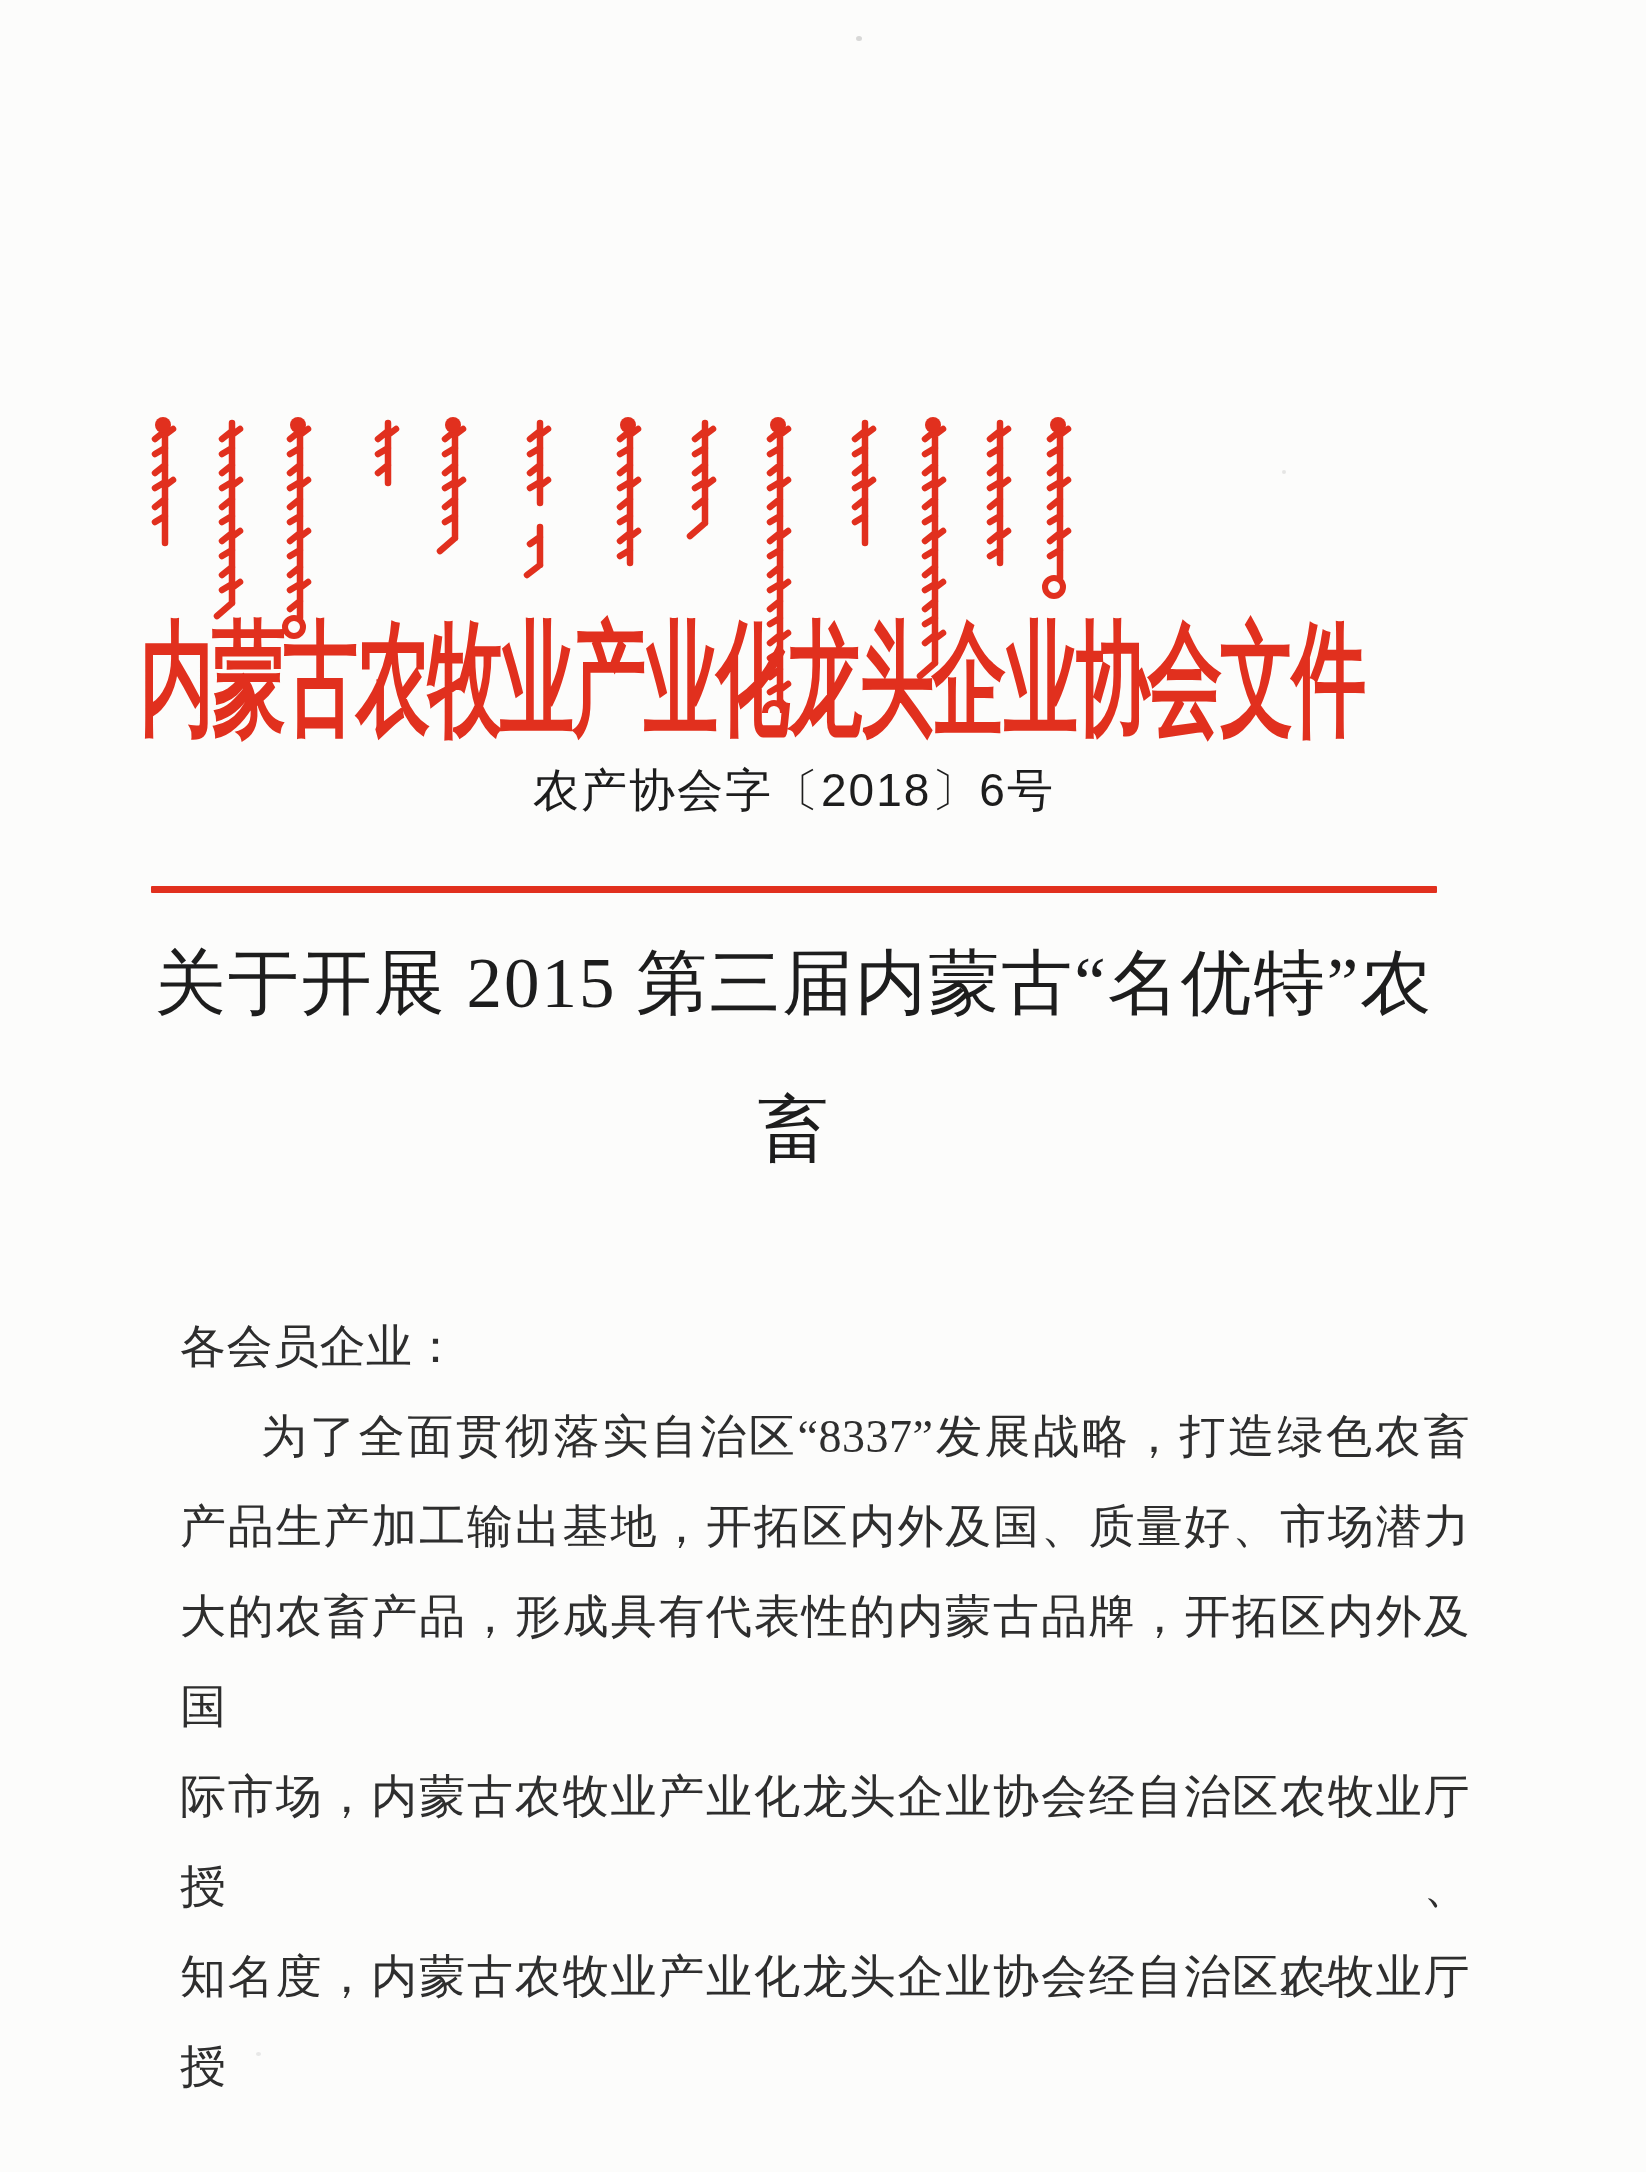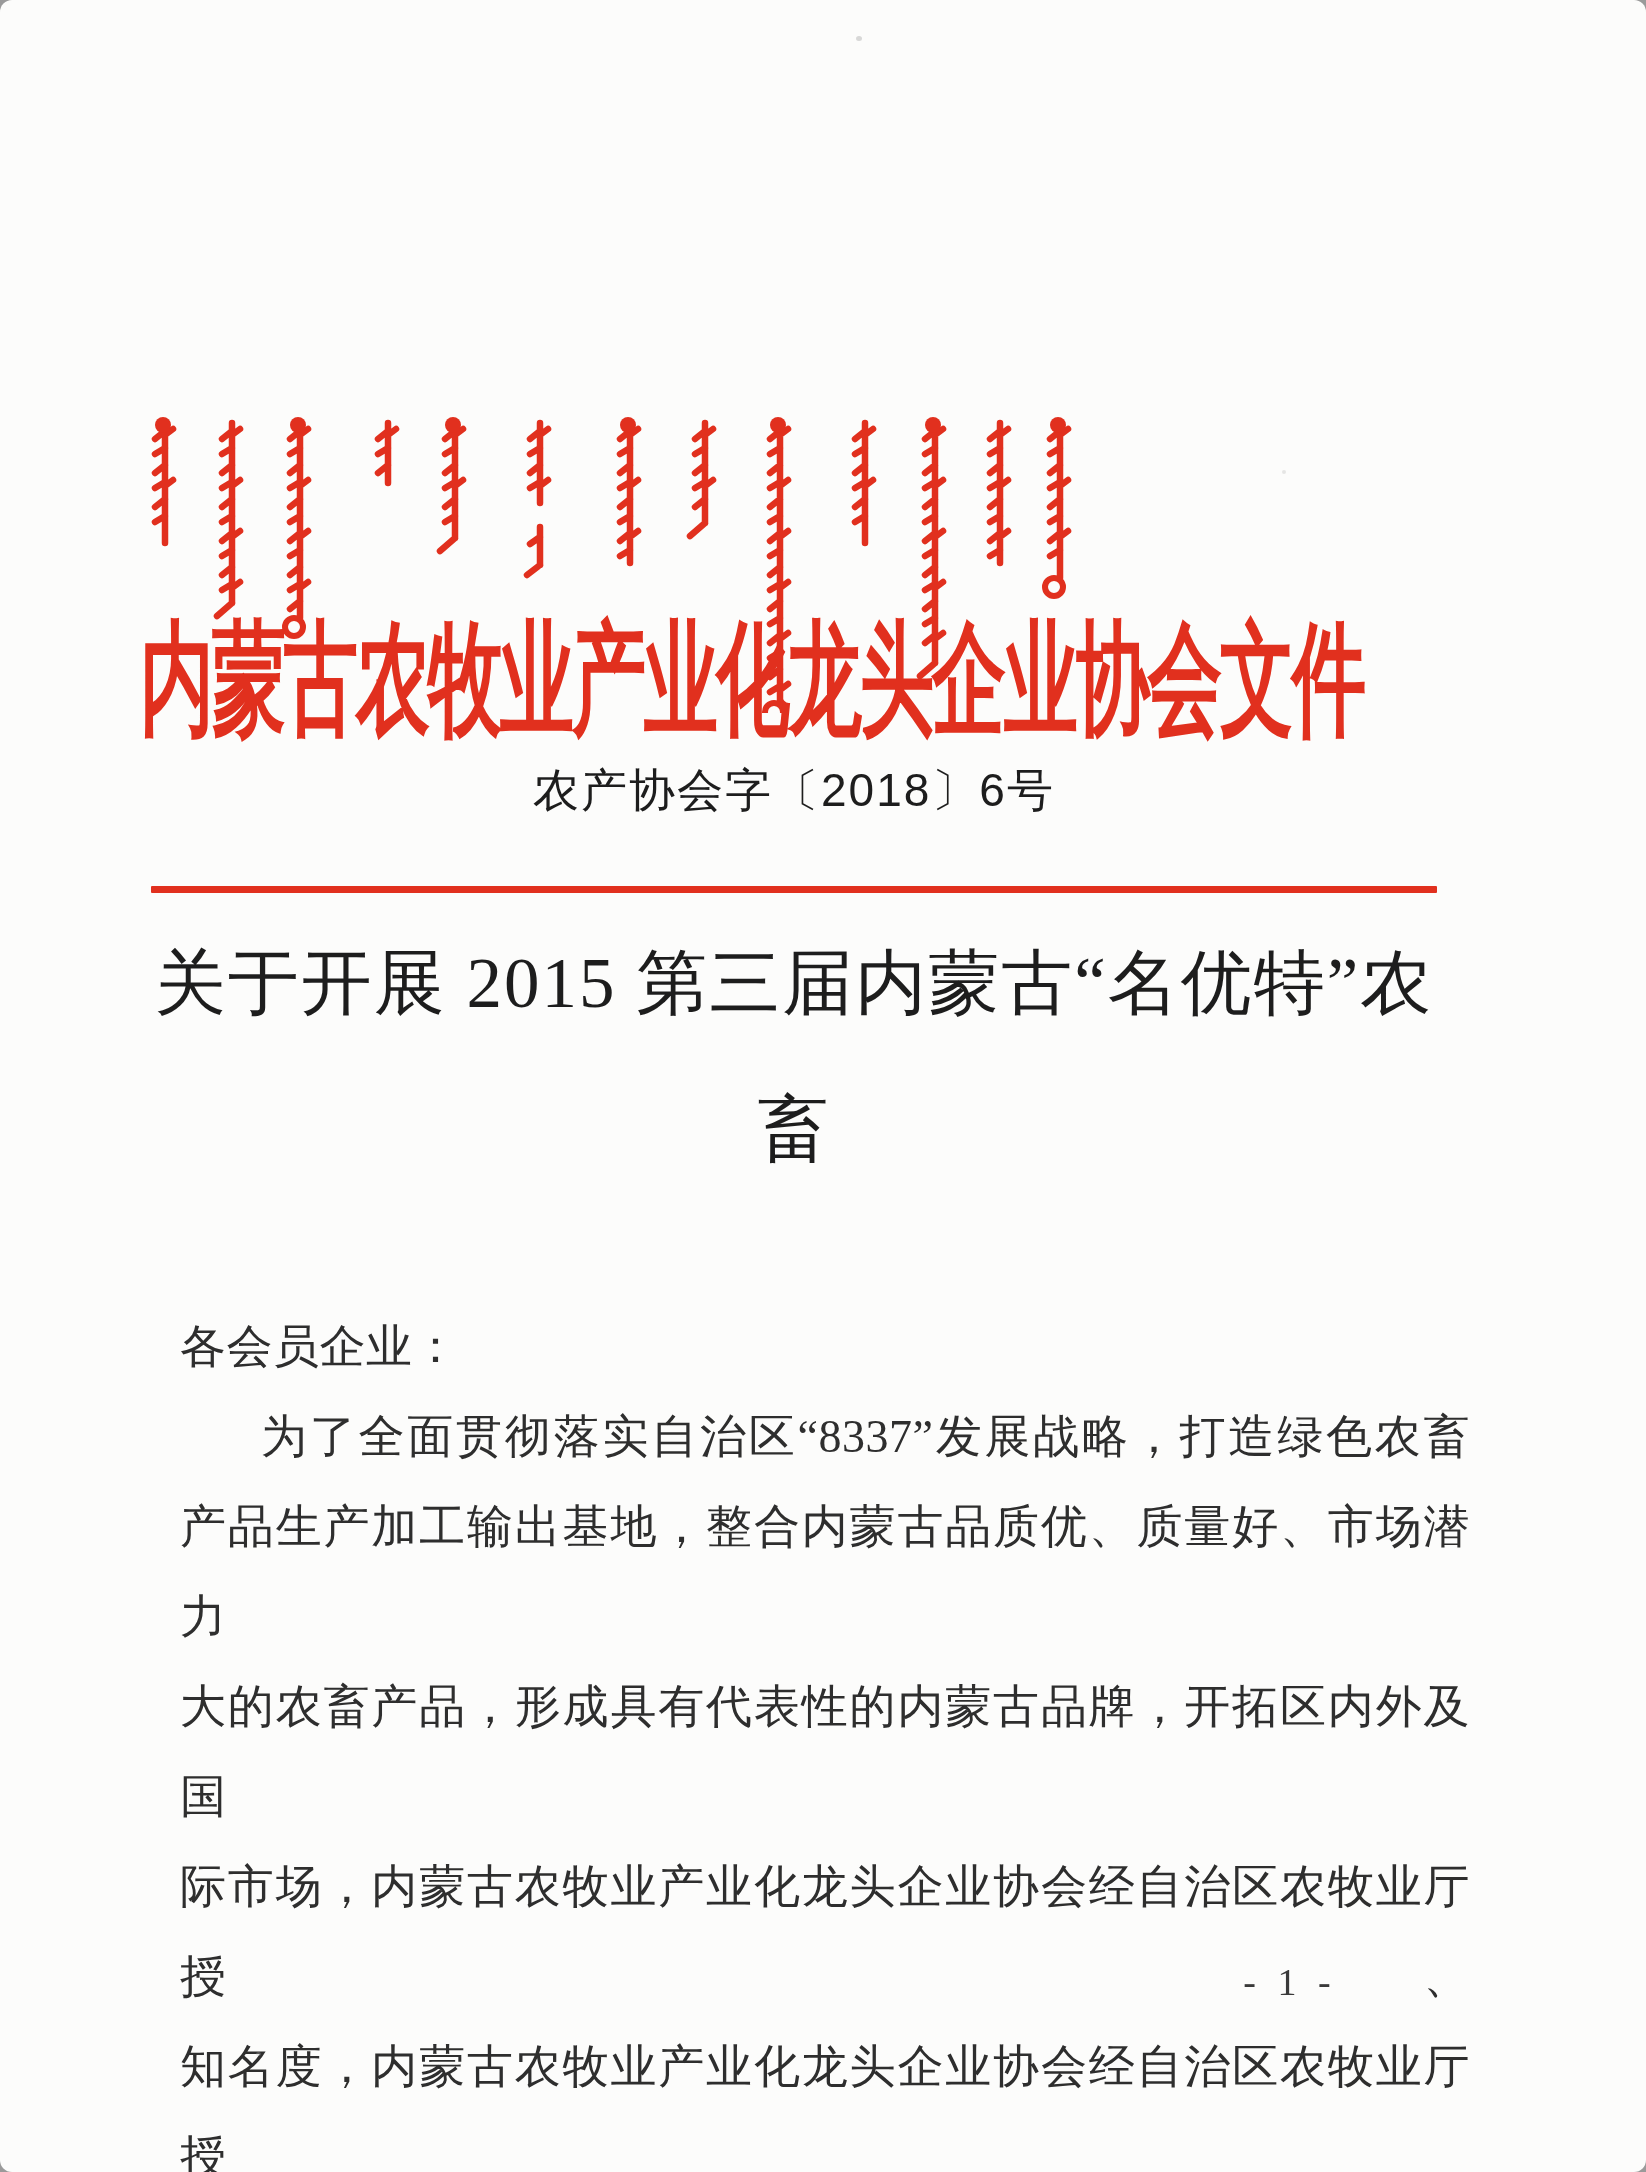--- a/index.html
+++ b/index.html
@@ -1,20 +1,19 @@
 <!DOCTYPE html>
 <html style="--red: #e1301e; --ink: #1d1d1d; --body-ink: #2e2e2e; --paper: #fcfcfb;"><head>
 <meta charset="utf-8">
 <style>
   html,body{margin:0;padding:0;background:#9a9a9a;}
   .page{
     position:relative; width:1646px; height:2172px; margin:0 auto;
     background:var(--paper,#fcfcfb); overflow:hidden;
     font-family:"Liberation Serif","DejaVu Serif",serif;
-    border-radius:12px;
   }
   
   .mongolian-band{position:absolute; left:150px; top:413px; width:940px; height:300px;}
   .mongolian-band svg{display:block;}
   
   .letterhead{position:absolute; left:140px; top:598px; width:1400px; white-space:nowrap;}
   .letterhead span{
     display:inline-block; font-size:74px; font-weight:700; letter-spacing:-2px;
     color:var(--red,#e1301e); transform:scaleY(1.68); transform-origin:top left;
     font-family:"Liberation Serif","DejaVu Serif",serif;
@@ -91,21 +90,21 @@
   <div class="red-rule"></div>
 
   <div class="subject">
     <div>关于开展 2015 第三届内蒙古“名优特”农畜</div>
   </div>
 
   <div class="body-block">
     <div class="salutation">各会员企业：</div>
     <div class="paragraph">
         <div class="body-line">为了全面贯彻落实自治区“8337”发展战略，打造绿色农畜</div>
-        <div class="body-line">产品生产加工输出基地，整合内蒙古品质优、质量好、市场潜力</div>
+        <div class="body-line">产品生产加工输出基地，开拓区内外及国、质量好、市场潜力</div>
         <div class="body-line">大的农畜产品，形成具有代表性的内蒙古品牌，开拓区内外及国</div>
         <div class="body-line">际市场，内蒙古农牧业产业化龙头企业协会经自治区农牧业厅授、</div>
         <div class="body-line">知名度，内蒙古农牧业产业化龙头企业协会经自治区农牧业厅授</div>
       </div>
   </div>
 
   <div class="page-number">- 1 -</div>
 
   <div class="speck s1"></div>
   <div class="speck s2"></div>

